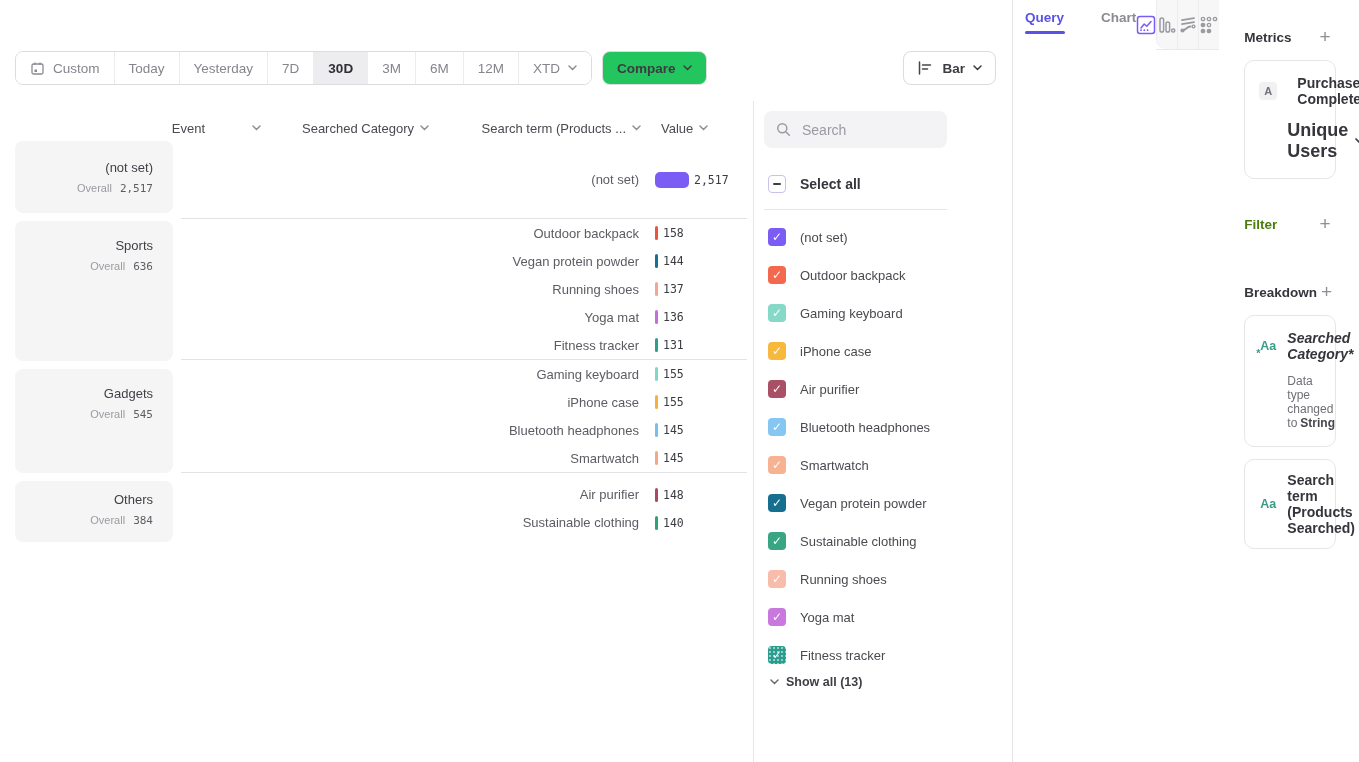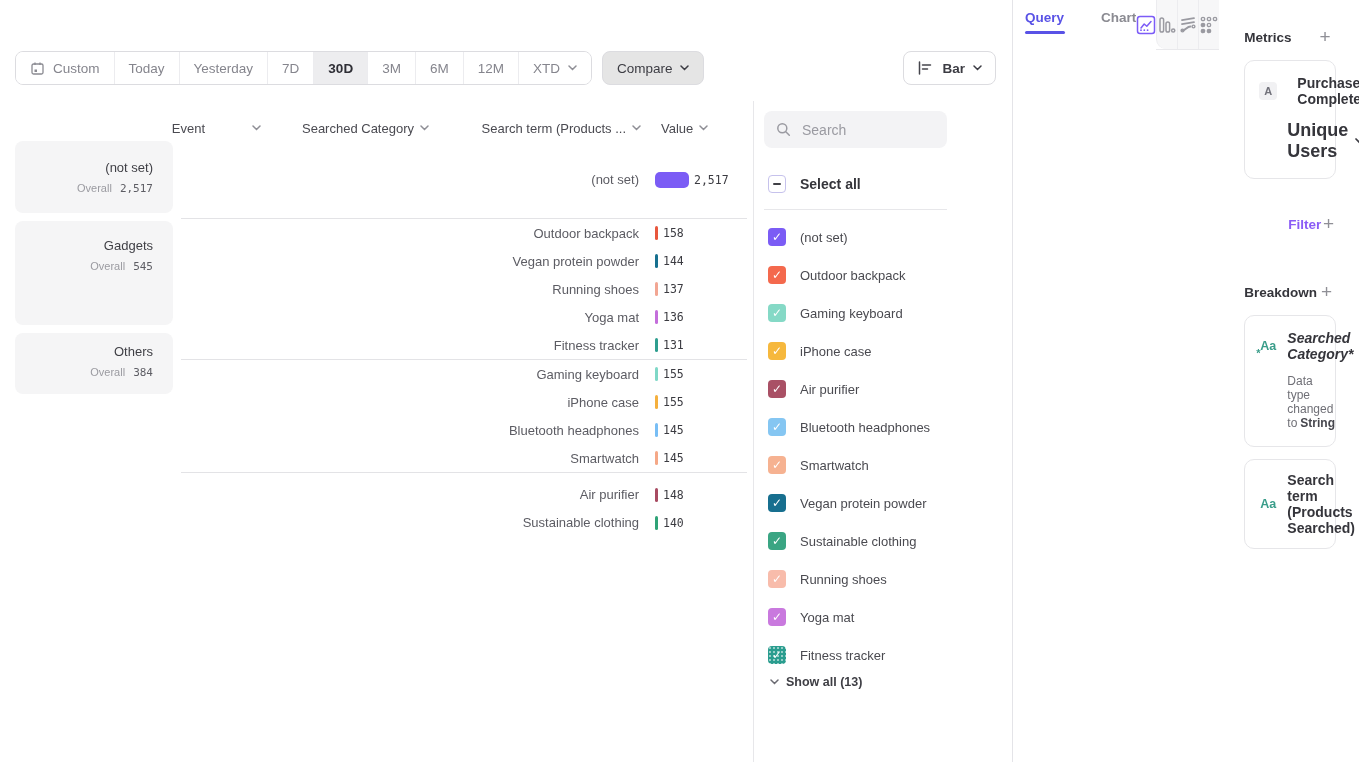--- a/index.html
+++ b/index.html
@@ -9,21 +9,21 @@
 
   
   .main { width:1013px; height:762px; display:flex; flex-direction:column; border-right:1px solid #e4e4e8; }
   .toolbar { margin:51px 16px 0 15px; display:flex; align-items:center; }
   .date-group { display:flex; align-items:stretch; border:1px solid #dcdce0; border-radius:8px; overflow:hidden; height:34px; }
   .date-btn { display:flex; align-items:center; gap:8px; padding:0 14px; font-size:13.5px; color:#85858d;
     background:#fff; border:none; border-right:1px solid #ececef; cursor:pointer; white-space:nowrap; }
   .date-btn:last-child { border-right:none; }
   .date-btn.selected { background:#ededef; color:#2f2f36; font-weight:bold; }
   .compare-btn { margin-left:10px; height:34px; display:flex; align-items:center; gap:8px; padding:0 14px;
-    border:1px solid #dcdce0; border-radius:8px; background:#e5e5e5; font-size:13.5px; font-weight:normal; color:#3c3c43; cursor:pointer; }
+    border:1px solid #dcdce0; border-radius:8px; background:#22c55e; font-size:13.5px; font-weight:bold; color:#3c3c43; cursor:pointer; }
   .spacer { flex:1; }
   .charttype-btn { height:34px; display:flex; align-items:center; gap:8px; padding:0 13px;
     border:1px solid #dcdce0; border-radius:8px; background:#fff; font-size:13.5px; font-weight:bold; color:#3c3c43; cursor:pointer; }
 
   .content { flex:1; display:flex; margin-top:16px; min-height:0; }
   .table-area { width:753px; padding:17px 6px 0 15px; }
   .thead { display:flex; height:20px; align-items:center; font-size:13px; color:#4a4a51; }
   .th { display:flex; align-items:center; justify-content:flex-end; gap:6px; cursor:pointer; }
   .th-event { width:260px; margin-right:8px; padding-right:14px;gap:47px; }
   .th-cat { width:158px; margin-right:8px; padding-right:12px; }
@@ -82,21 +82,21 @@
   .sb-tab { font-size:13.5px; font-weight:bold; color:#8b8b92; cursor:pointer; }
   .sb-tab.active { color:#5952e6; }
   .sb-underline { position:absolute; left:12px; bottom:0; width:40px; height:3px; border-radius:2px; background:#5952e6; }
   .sb-icontabs { display:flex; height:50px; border-bottom:1px solid #e9e9ec; flex:none; }
   .sb-icontab { flex:1; display:flex; align-items:center; justify-content:center; background:#f7f7f8; border-left:1px solid #ececef; cursor:pointer; }
   .sb-icontab.active { background:#fff; border-left:none; border-bottom:1px solid #fff; margin-bottom:-1px; }
   .sb-icontab.rnd { border-bottom-left-radius:10px; }
   .sb-body { padding:0 23px 0 25px; flex:1; overflow:hidden; }
   .sec-head { display:flex; align-items:center; justify-content:space-between; }
   .sec-title { font-size:13.5px; font-weight:bold; color:#35353b; }
-  .sec-title.dim { color:#8b5cf6;margin-left:44px; }
+  .sec-title.dim { color:#4d7c0f; }
   .add-btn { width:22px; height:22px; border:none; background:transparent; color:#8f8f96; font-size:19px; line-height:20px; cursor:pointer; padding:0; }
   .card { border:1px solid #e6e6e9; border-radius:10px; background:#fff; margin-top:12px; padding:14px; }
   .card-row { display:flex; align-items:center; gap:10px; }
   .badge-a { width:18px; height:18px; border-radius:4px; background:#f1f1f3; color:#71717a; font-size:11px; font-weight:bold;
     display:flex; align-items:center; justify-content:center; flex:none; }
   .card-title { font-size:14px; font-weight:bold; color:#35353b; }
   .kebab { margin-left:auto; display:flex; flex-direction:column; gap:2.5px; padding:3px; cursor:pointer; background:none; border:none; }
   .kebab i { width:3px; height:3px; border-radius:50%; background:#9a9aa2; }
   .measure-row { margin:13px 0 2px 28px; display:flex; align-items:center; gap:7px; cursor:pointer; }
   .measure-label { font-size:18px; font-weight:bold; color:#35353b; }
@@ -202,20 +202,24 @@
               </svg>
           </div>
         </div>
 
         <div class="tbody">
           <div class="cat-col">
             <div class="gcell cat-cell c0">
               <div class="cell-title">(not set)</div>
               <div class="overall-line"><span>Overall</span><span class="ov-val">2,517</span></div>
             </div>
+            <div class="gcell cat-cell c1">
+              <div class="cell-title">Sports</div>
+              <div class="overall-line"><span>Overall</span><span class="ov-val">636</span></div>
+            </div>
             <div class="gcell cat-cell c2">
               <div class="cell-title">Gadgets</div>
               <div class="overall-line"><span>Overall</span><span class="ov-val">545</span></div>
             </div>
             <div class="gcell cat-cell c3">
               <div class="cell-title">Others</div>
               <div class="overall-line"><span>Overall</span><span class="ov-val">384</span></div>
             </div>
           </div>
           <div class="terms-col">

